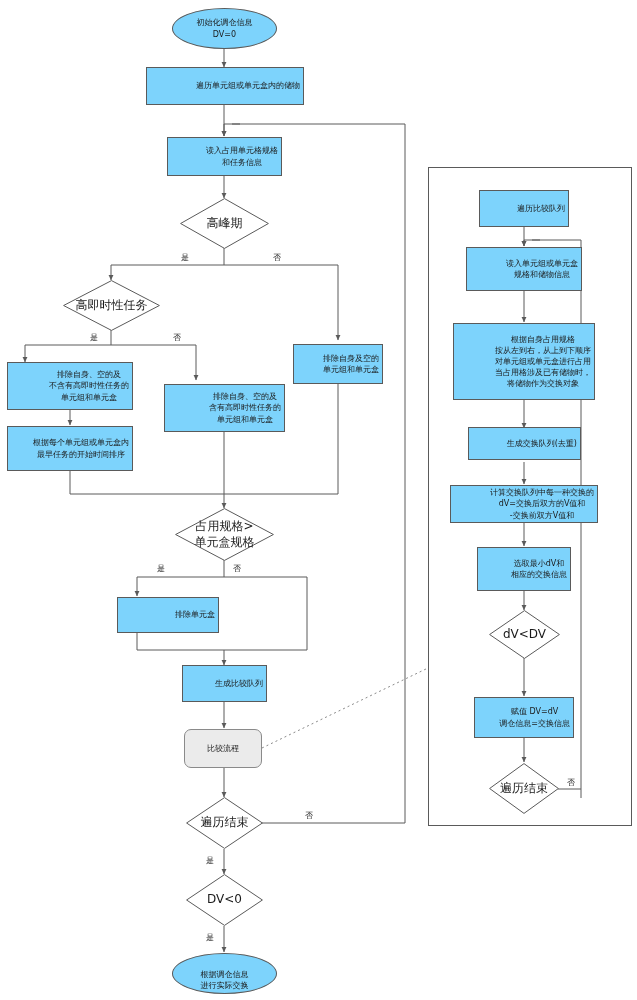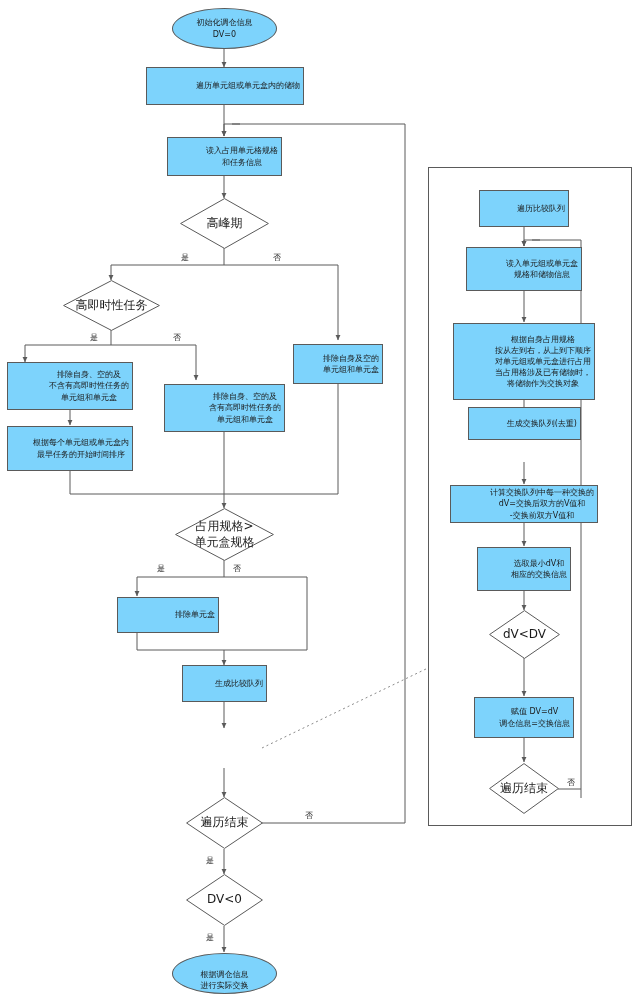--- a/index.html
+++ b/index.html
@@ -166,20 +166,23 @@
   </div>
 
   <div class="node proc" style="left:117px;top:597px;width:102px;height:36px;">
     <span class="txt">排除单元盒</span>
   </div>
 
   <div class="node proc" style="left:182px;top:665px;width:85px;height:37px;">
     <span class="txt">生成比较队列</span>
   </div>
 
+  <div class="node sub" style="left:184px;top:729px;width:78px;height:39px;">
+    <span class="txt">比较流程</span>
+  </div>
 
   <div class="node dia" style="left:186px;top:797px;width:77px;height:52px;">
     <svg class="shape" viewBox="0 0 77 52" preserveAspectRatio="none">
       <polygon points="38.5,0.6 76.4,26 38.5,51.4 0.6,26" fill="#ffffff" stroke="#5a5a5a" stroke-width="1"></polygon>
     </svg>
     <span class="txt">遍历结束</span>
   </div>
 
   <div class="node dia" style="left:186px;top:874px;width:77px;height:52px;">
     <svg class="shape" viewBox="0 0 77 52" preserveAspectRatio="none">
@@ -203,21 +206,21 @@
   </div>
 
   <div class="node proc" style="left:453px;top:323px;width:142px;height:77px;">
     <span class="txt">根据自身占用规格
 按从左到右，从上到下顺序
 对单元组或单元盒进行占用
 当占用格涉及已有储物时，
 将储物作为交换对象</span>
   </div>
 
-  <div class="node proc" style="left:468px;top:407px;width:113px;height:33px;">
+  <div class="node proc" style="left:468px;top:427px;width:113px;height:33px;">
     <span class="txt">生成交换队列(去重)</span>
   </div>
 
   <div class="node proc" style="left:450px;top:485px;width:148px;height:38px;">
     <span class="txt">计算交换队列中每一种交换的
 dV=交换后双方的V值和
 -交换前双方V值和</span>
   </div>
 
   <div class="node proc" style="left:477px;top:547px;width:94px;height:44px;">

